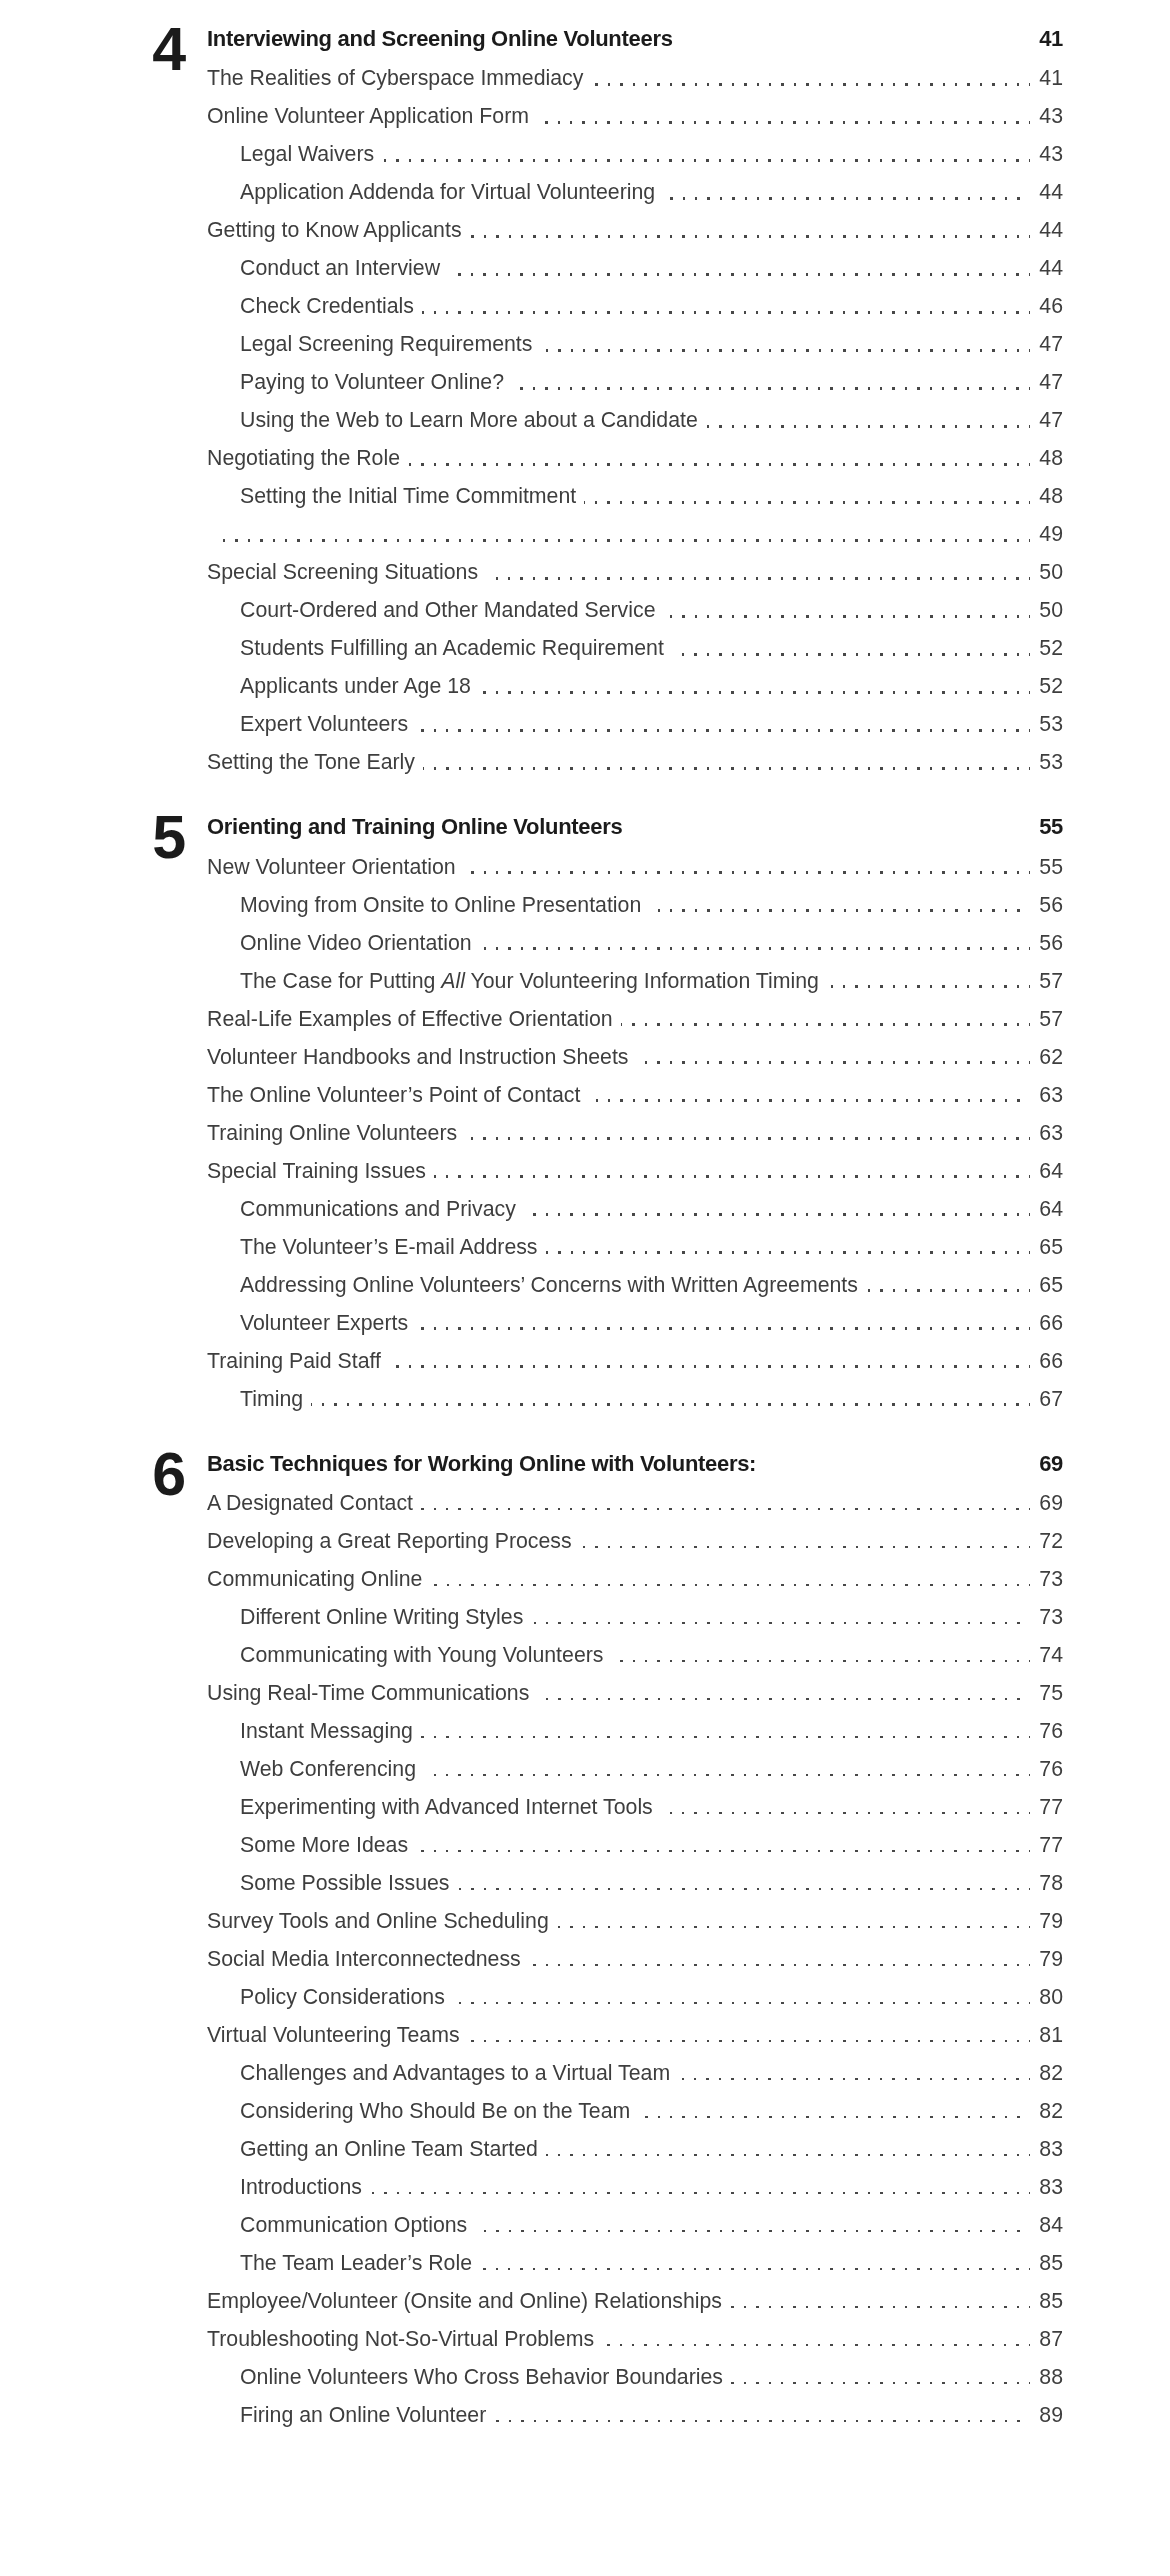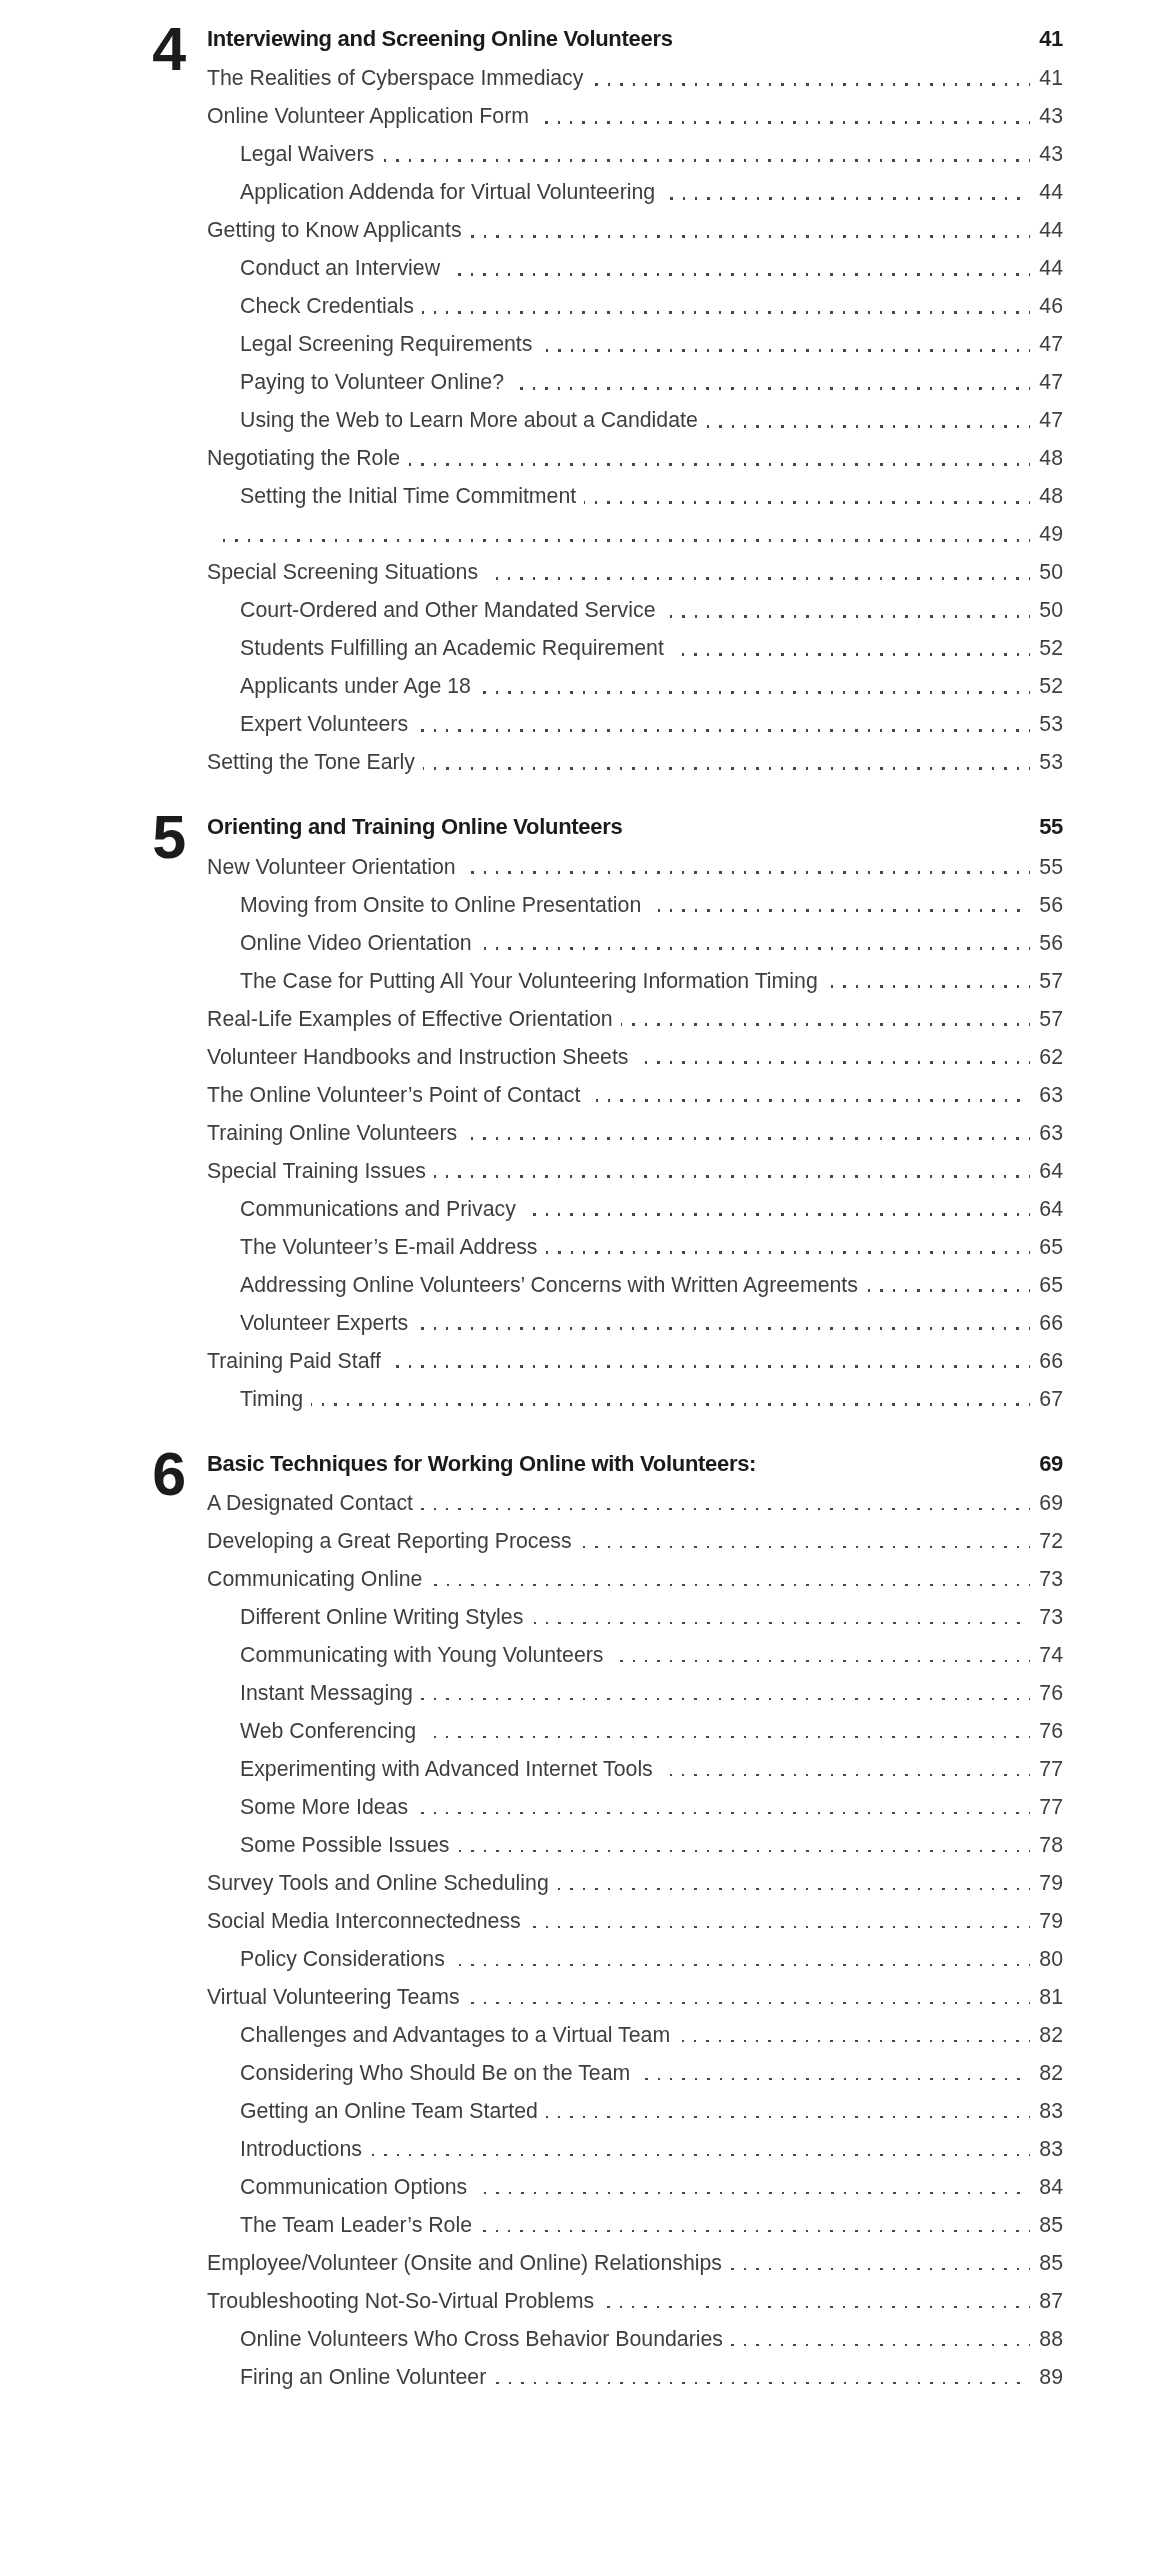--- a/index.html
+++ b/index.html
@@ -61,21 +61,21 @@
     display: flex;
     align-items: baseline;
     height: 38px;
     font-size: 21.3px;
     line-height: 38px;
     color: #3e3e3e;
     white-space: nowrap;
   }
   .row.lvl2 { padding-left: 33px; }
   .row .txt { flex: none; }
-  .row .txt .it { }
+  .row .txt .it { font-style: italic; }
   .leader {
     flex: 1;
     align-self: flex-end;
     height: 2.8px;
     margin: 0 9.6px 11.7px 8.3px;
     background-image: repeating-linear-gradient(to right, #474747 0px, #474747 2.4px, transparent 2.4px, transparent 12.4px);
     background-attachment: fixed;
     min-width: 13.8px;
   }
   .pg { flex: none; color: #3e3e3e; }
@@ -301,20 +301,25 @@
         <div class="row lvl2">
           <span class="txt">Different Online Writing Styles</span>
           <span class="leader"></span>
           <span class="pg">73</span>
         </div>
         <div class="row lvl2">
           <span class="txt">Communicating with Young Volunteers</span>
           <span class="leader"></span>
           <span class="pg">74</span>
         </div>
+        <div class="row lvl1">
+          <span class="txt">Using Real-Time Communications</span>
+          <span class="leader"></span>
+          <span class="pg">75</span>
+        </div>
         <div class="row lvl2">
           <span class="txt">Instant Messaging</span>
           <span class="leader"></span>
           <span class="pg">76</span>
         </div>
         <div class="row lvl2">
           <span class="txt">Web Conferencing</span>
           <span class="leader"></span>
           <span class="pg">76</span>
         </div>

